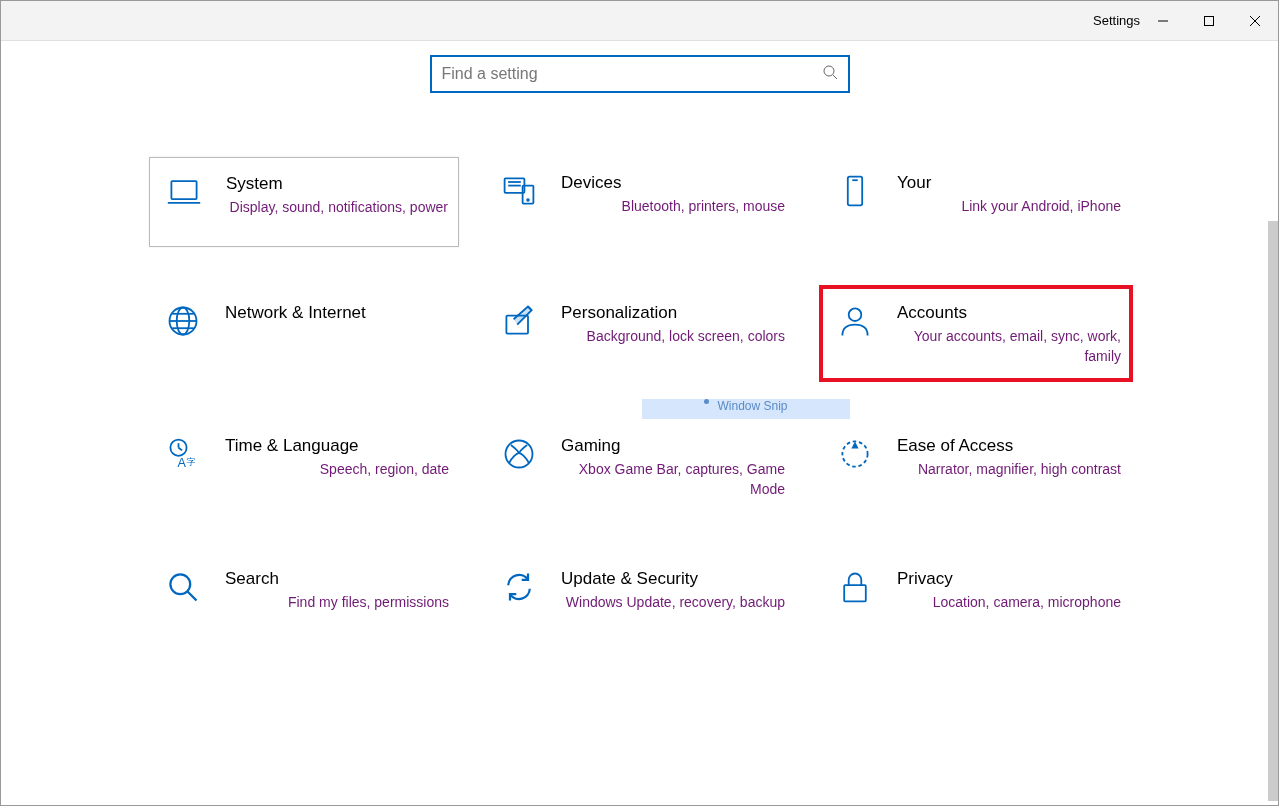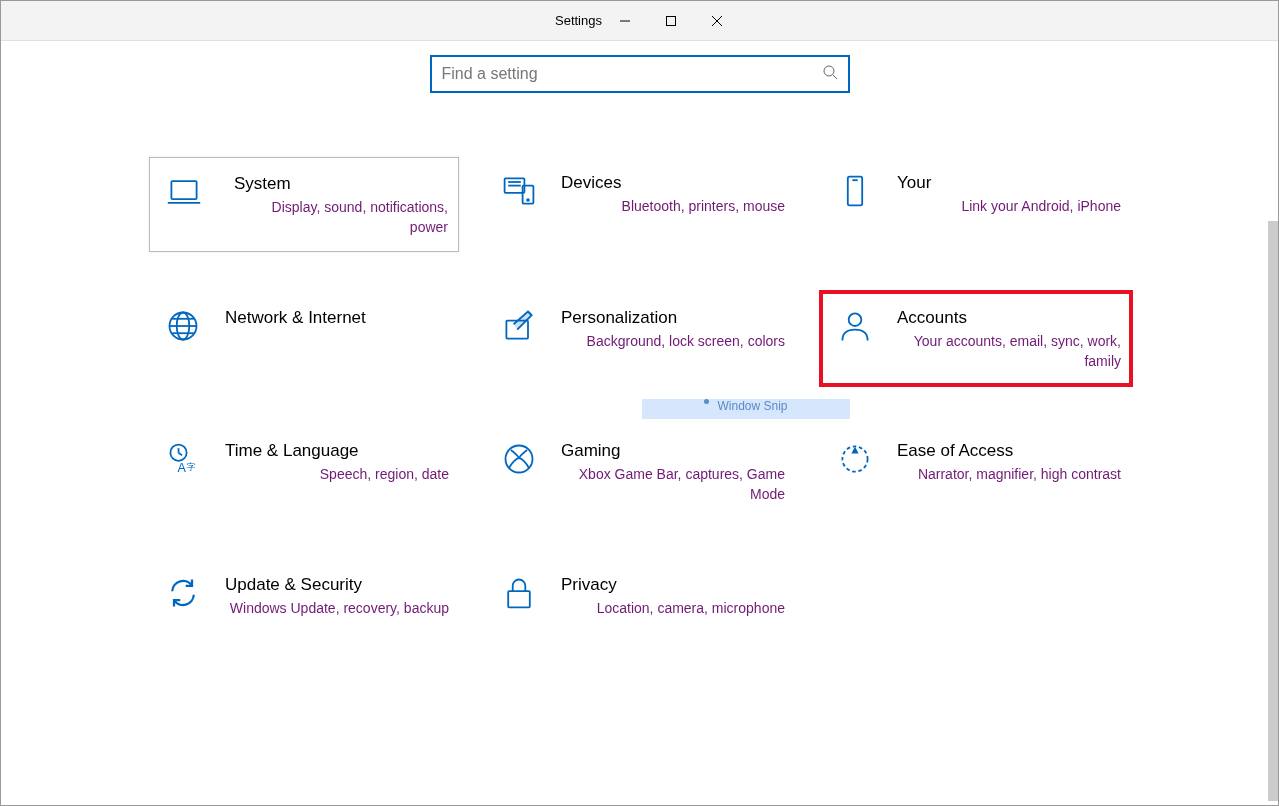--- a/index.html
+++ b/index.html
@@ -10,21 +10,21 @@
     height: 806px;
     overflow: hidden;
     border: 1px solid #999;
   }
   .titlebar {
     height: 40px;
     background: #f3f3f3;
     border-bottom: 1px solid #e0e0e0;
     display: flex;
     align-items: center;
-    justify-content: center;
+    justify-content: flex-end;
     padding-left: 16px;
   }
   .titlebar-title {
     font-size: 13px;
     color: #000;
   }
   .window-controls {
     display: flex;
     height: 100%;
   }
@@ -78,21 +78,20 @@
     align-items: flex-start;
     padding: 14px 10px 14px 14px;
     cursor: pointer;
     position: relative;
     min-height: 90px;
   }
   .tile.selected {
     border: 1px solid #bbb;
     background: #fff;
     box-shadow: 0 0 2px rgba(0,0,0,.1);
-    gap: 8px;
   }
   .tile.highlighted {
     outline: 4px solid #e81123;
     outline-offset: -2px;
   }
   .tile-icon {
     width: 40px;
     height: 40px;
     flex-shrink: 0;
     color: #0067c0;
@@ -304,20 +303,32 @@
             <circle cx="20" cy="20" r="14"></circle>
             <path d="M20 6 L24 14 L16 14 Z" fill="currentColor" stroke-dasharray="0" stroke="none"></path>
           </svg>
       </span>
       <div class="tile-text">
         <div class="tile-title">Ease of Access</div>
         <div class="tile-desc">Narrator, magnifier, high contrast</div>
       </div>
     </div>
 
+    <div class="tile">
+      <span class="tile-icon">
+        <svg viewBox="0 0 40 40" fill="none" stroke="currentColor" stroke-width="2.5">
+            <circle cx="17" cy="17" r="11"></circle>
+            <line x1="25" y1="25" x2="35" y2="35"></line>
+          </svg>
+      </span>
+      <div class="tile-text">
+        <div class="tile-title">Search</div>
+        <div class="tile-desc">Find my files, permissions</div>
+      </div>
+    </div>
 
     <div class="tile">
       <span class="tile-icon">
         <svg viewBox="0 0 40 40" fill="none" stroke="currentColor" stroke-width="2.5">
             <path d="M8 18 A12 12 0 0 1 30 12"></path>
             <polyline points="30 5 30 12 23 12" fill="none"></polyline>
             <path d="M32 22 A12 12 0 0 1 10 28"></path>
             <polyline points="10 35 10 28 17 28" fill="none"></polyline>
           </svg>
       </span>

